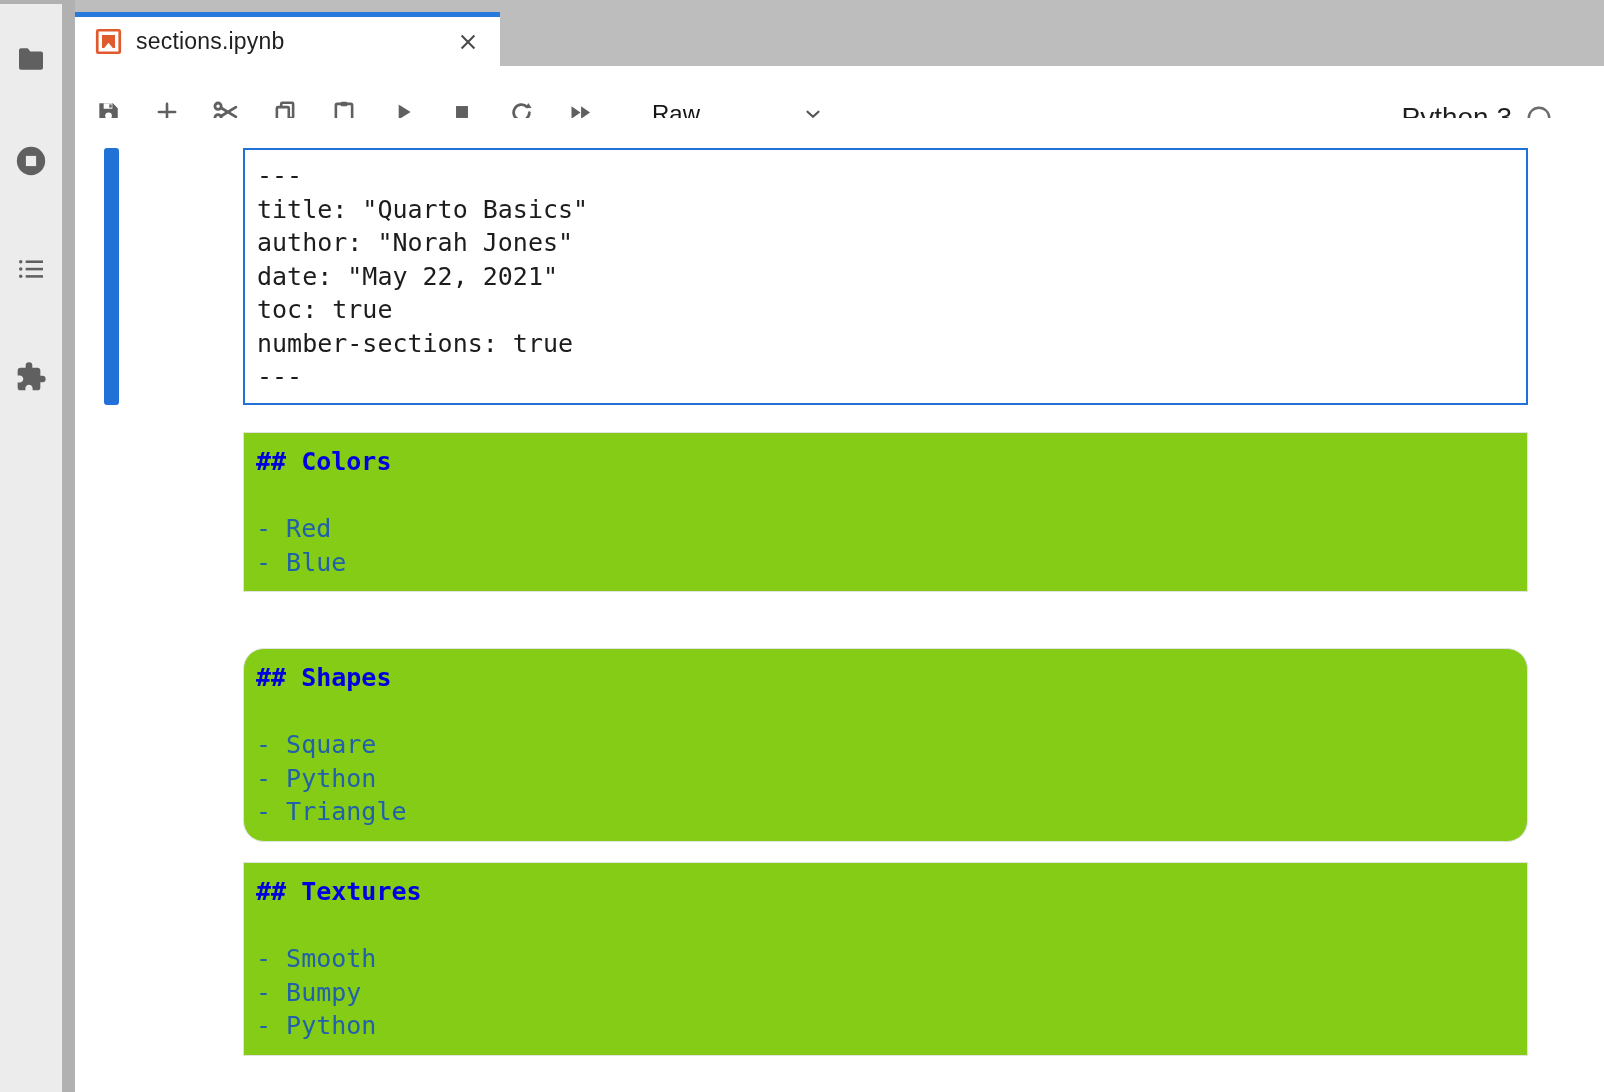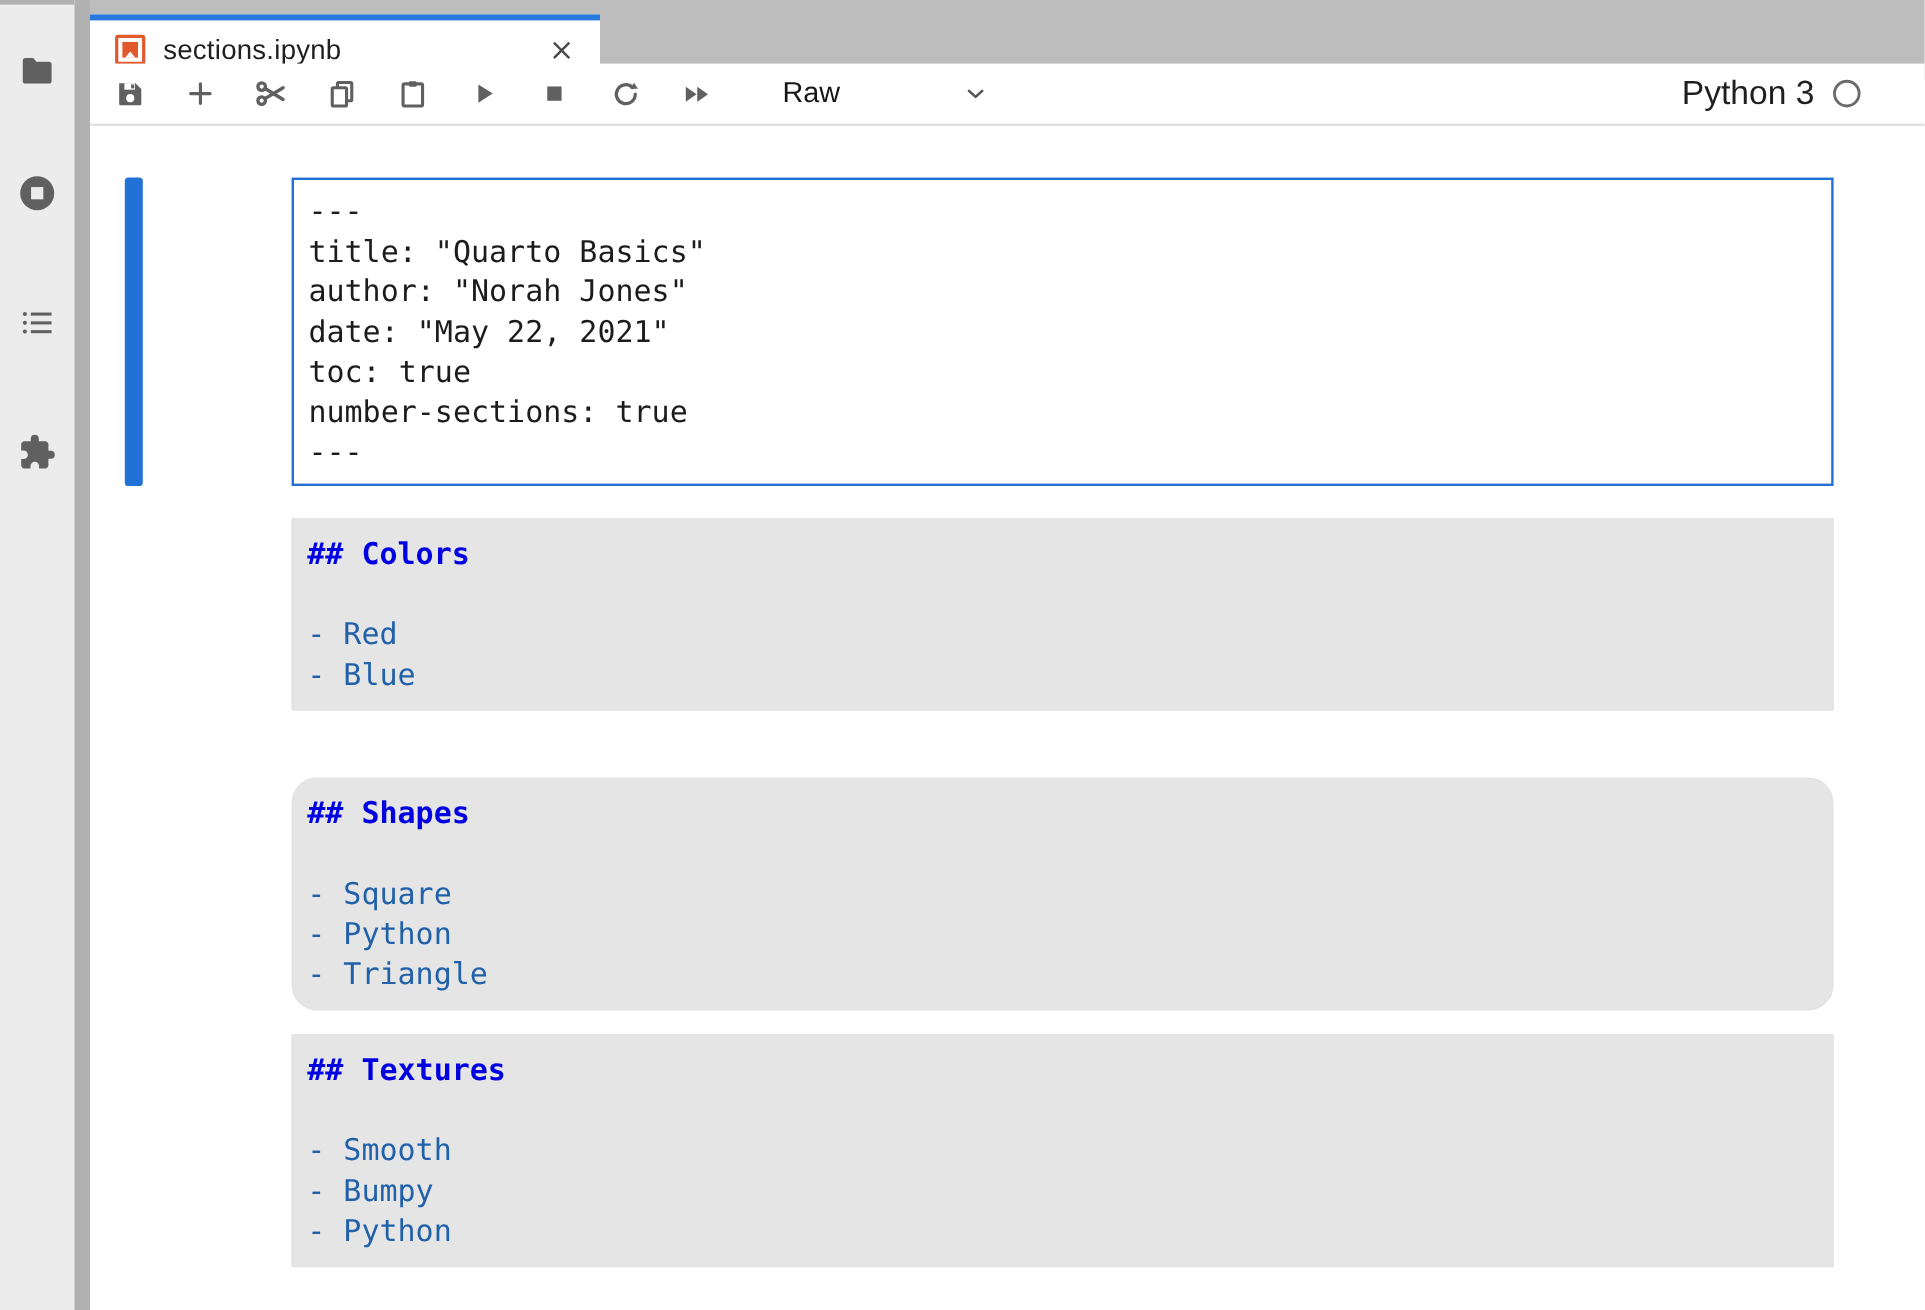--- a/index.html
+++ b/index.html
@@ -27,36 +27,36 @@
   .divider{position:absolute;left:62px;top:0;width:13px;height:1092px;background:var(--gray-divider);}
 
   
   .tabbar{position:absolute;left:75px;top:0;width:1529px;height:66px;background:var(--gray-tabbar);}
   .tab{position:absolute;left:0;top:12px;width:425px;height:54px;background:#fff;
     border-top:5px solid var(--tab-blue);display:flex;align-items:center;padding:0 18px 0 20px;}
   .tab-title{font-size:23px;color:#1f1f1f;margin-left:14px;flex:1;letter-spacing:.2px;}
   .tab-close{margin-left:8px;display:flex;align-items:center;justify-content:center;width:28px;height:28px;cursor:pointer;}
 
   
-  .toolbar{position:absolute;left:75px;top:53px;width:1529px;height:52px;background:#fff;
-    border-bottom:2px solid #e0e0e0;display:flex;align-items:center;padding-left:10px;}
+  .toolbar{position:absolute;left:75px;top:84px;width:1529px;height:52px;background:#fff;
+    border-bottom:2px solid #e0e0e0;display:flex;align-items:flex-end;padding-left:10px;}
   .tbtn{width:46px;height:44px;display:flex;align-items:center;justify-content:center;cursor:pointer;margin-right:13px;border-radius:3px;}
   .celltype{margin-left:36px;width:172px;display:flex;align-items:center;justify-content:space-between;cursor:pointer;height:40px;}
   .celltype-label{font-size:24px;color:#161616;}
   .kernel{margin-left:auto;display:flex;align-items:center;padding-right:52px;cursor:pointer;}
   .kernel-label{font-size:28px;color:#1f1f1f;margin-right:14px;}
 
   
   .content{position:absolute;left:75px;top:118px;width:1529px;height:974px;background:#fff;}
   .collapser{position:absolute;left:29px;top:30px;width:15px;height:257px;background:var(--accent);border-radius:3px;cursor:pointer;}
   .cell{position:absolute;left:168px;width:1285px;
     font-family:"DejaVu Sans Mono","Liberation Mono",monospace;font-size:25px;line-height:33.5px;}
   .cell .line{white-space:pre;min-height:33.5px;}
   .cell-raw{top:30px;background:#fff;border:2px solid var(--accent);padding:9px 12px;color:var(--code-text);}
-  .cell-md{background:#e5e5e5;border:1px solid #e2e2e2;padding:12px;}
+  .cell-md{background:#84cc16;border:1px solid #e2e2e2;padding:12px;}
   .cell-md .md-header{color:var(--md-header);font-weight:bold;}
   .cell-md .md-item{color:var(--md-list);}
   #cell-colors{top:314px;}
   #cell-shapes{top:530px;border-radius:21px;}
   #cell-textures{top:744px;}
 
   svg .st{stroke:var(--icon-gray);fill:none;stroke-width:2.4;stroke-linecap:round;stroke-linejoin:round;}
   svg .fl{fill:var(--icon-gray);}
 </style>
 </head>

